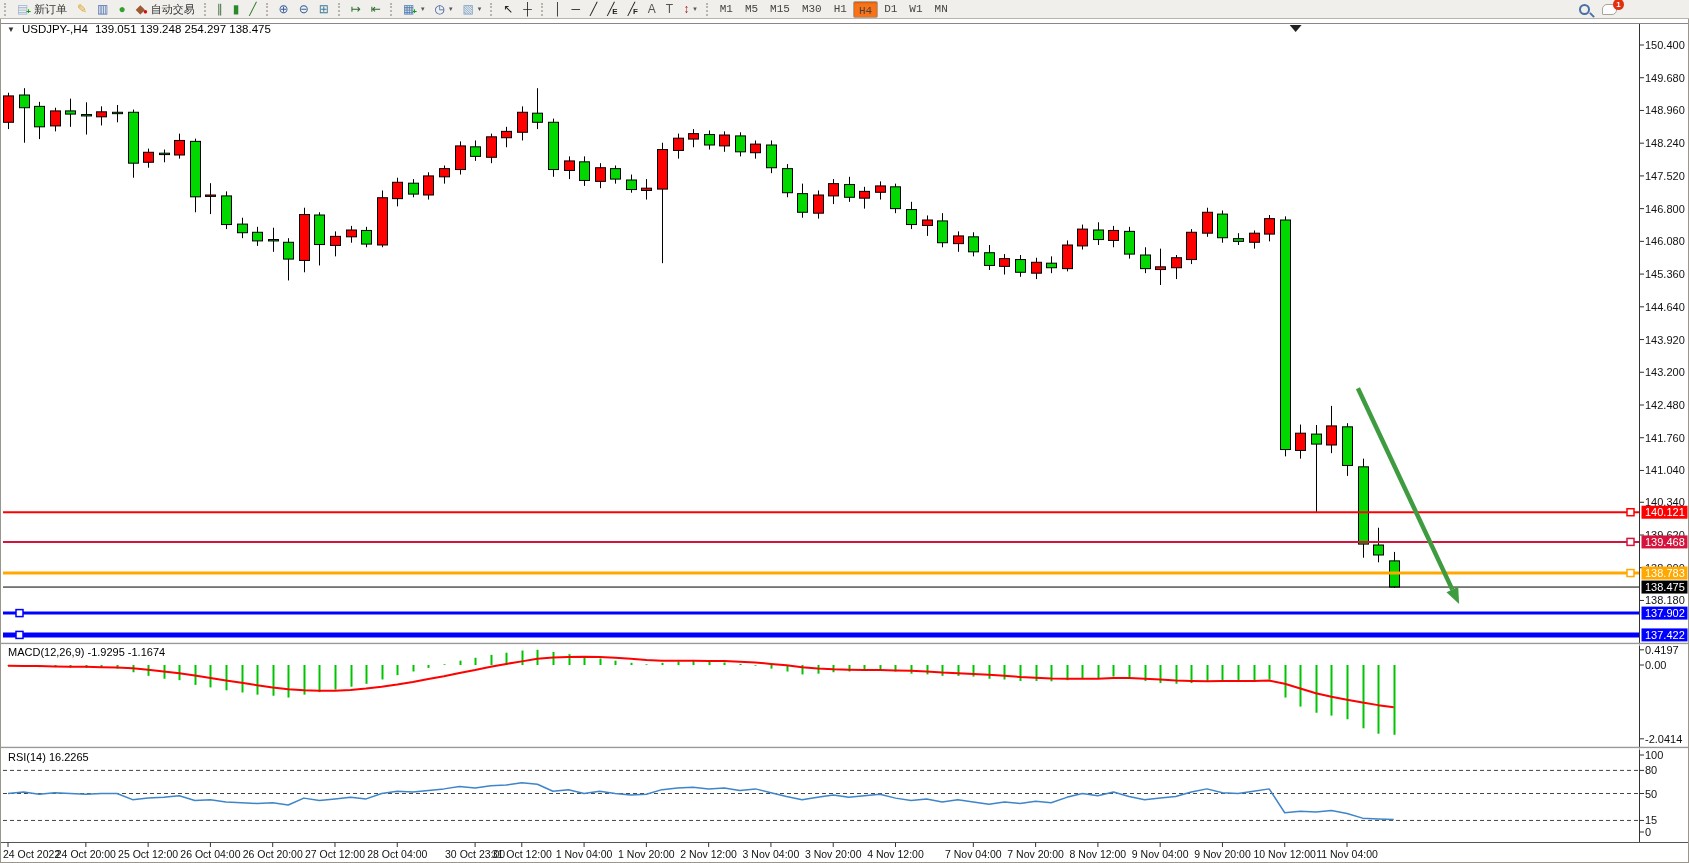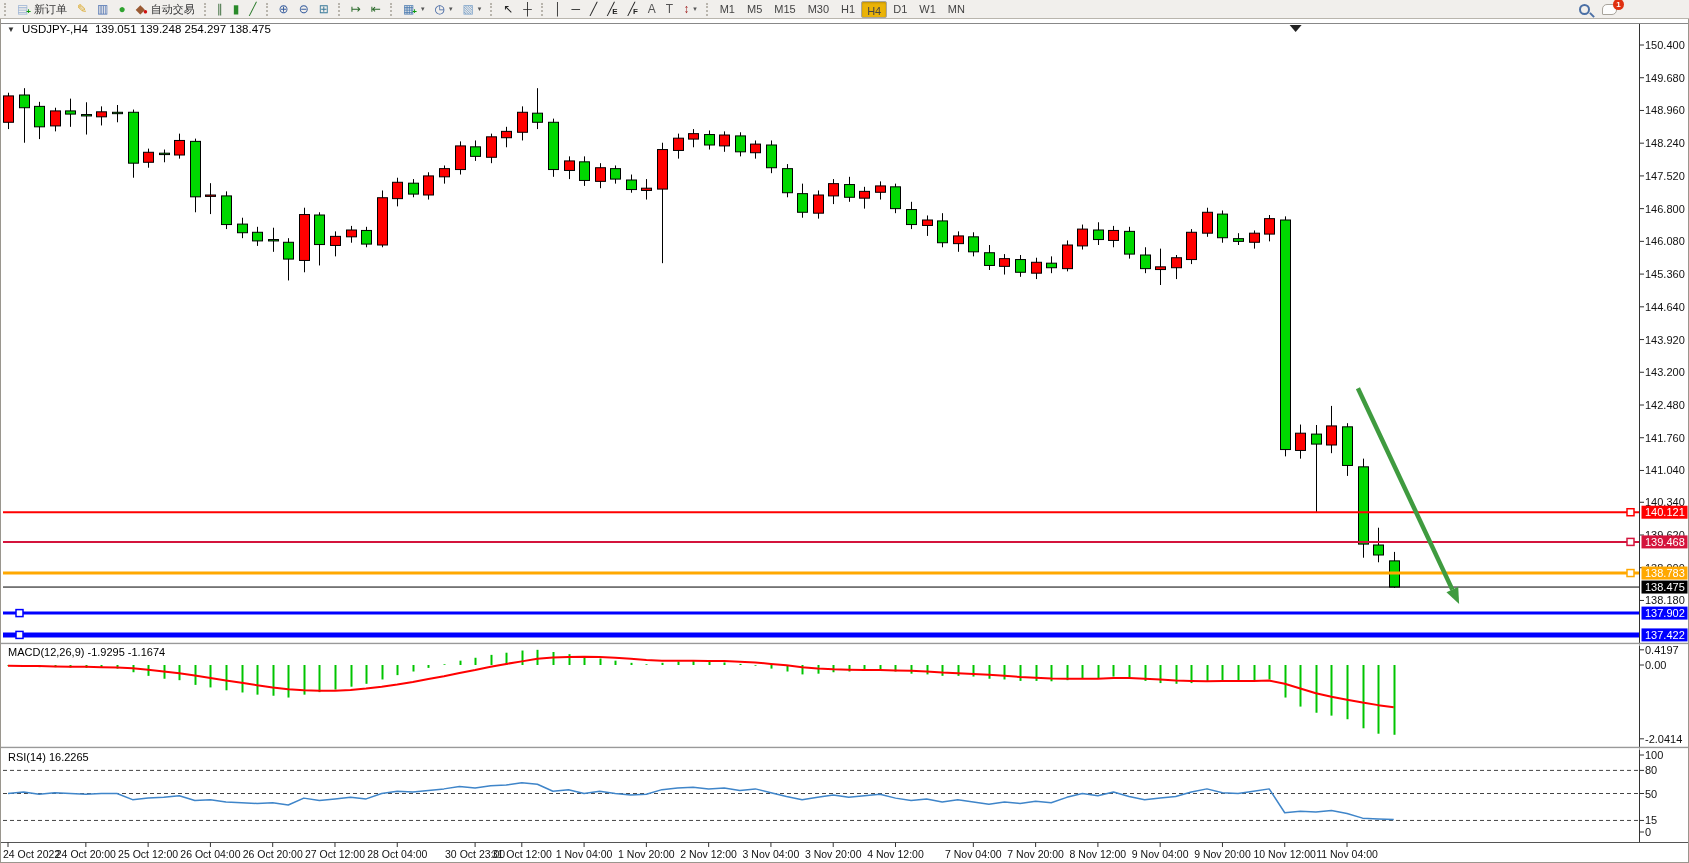--- a/index.html
+++ b/index.html
@@ -13,21 +13,21 @@
   .toolbar {
     position:absolute; top:0; left:0; width:1689px; height:19px;
     background:#f1efec; border-bottom:1px solid #b9b5ad;
     display:flex; align-items:center; font-size:11px; color:#333;
   }
   .tb-grip { width:3px; height:13px; border-left:2px dotted #b9b5ad; margin:0 5px 0 4px; flex:none; }
   .tb-btn {
     display:flex; align-items:center; gap:3px; padding:0 4px; height:17px;
     border:1px solid transparent; border-radius:2px; cursor:default; flex:none; white-space:nowrap;
   }
-  .tb-btn.active { background:#eab308; border-color:#aaa69e; box-shadow:inset 0 1px 2px rgba(0,0,0,.2);align-items:flex-end; }
+  .tb-btn.active { background:#f97316; border-color:#aaa69e; box-shadow:inset 0 1px 2px rgba(0,0,0,.2);align-items:flex-end; }
   .glyph { font-size:12px; line-height:1; }
   .mini { font-size:8px; font-weight:bold; margin-left:-5px; margin-top:6px; line-height:1; }
   .caret { font-size:7px; color:#555; margin-left:1px; }
   .tf .tb-btn { padding:0 5px; color:#444; }
   .tb-right { margin-left:auto; display:flex; align-items:center; gap:12px; padding-right:72px; }
   .search-ico { position:relative; width:11px; height:11px; border:2px solid #4a6fa5; border-radius:50%; }
   .search-ico::after { content:""; position:absolute; left:8px; top:8px; width:6px; height:2px;
     background:#4a6fa5; transform:rotate(45deg); }
   .chat-ico { position:relative; width:15px; height:11px; background:#fdfdfd; border:1px solid #a8a49c;
     border-radius:5px 5px 5px 1px; }
@@ -138,21 +138,21 @@
       <span class="glyph" style="color: rgb(85, 85, 85);">A</span>
     </div>
     <div class="tb-btn">
       <span class="glyph" style="color: rgb(85, 85, 85);">T</span>
     </div>
     <div class="tb-btn">
       <span class="glyph" style="color: rgb(160, 32, 32);">↕</span>
       <span class="caret">▾</span>
     </div>
     <span class="tb-grip"></span>
-    <div class="tf" style="display: flex;">
+    <div class="tf" style="display: flex; font-family: Liberation Mono, monospace;">
       <div class="tb-btn">
         <span>M1</span>
       </div>
       <div class="tb-btn">
         <span>M5</span>
       </div>
       <div class="tb-btn">
         <span>M15</span>
       </div>
       <div class="tb-btn">

